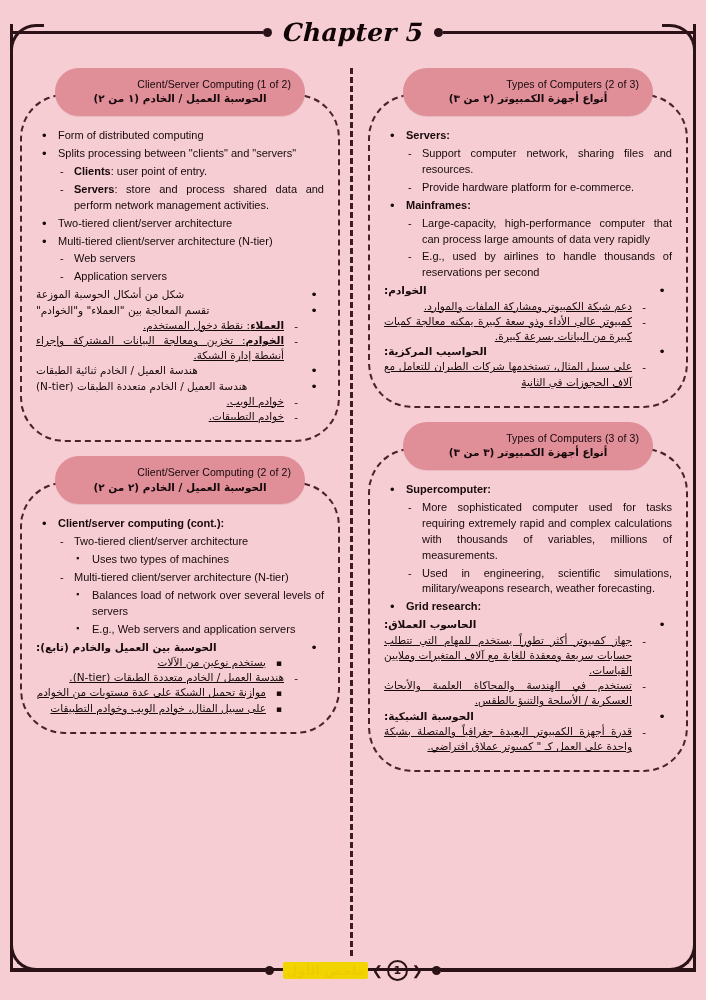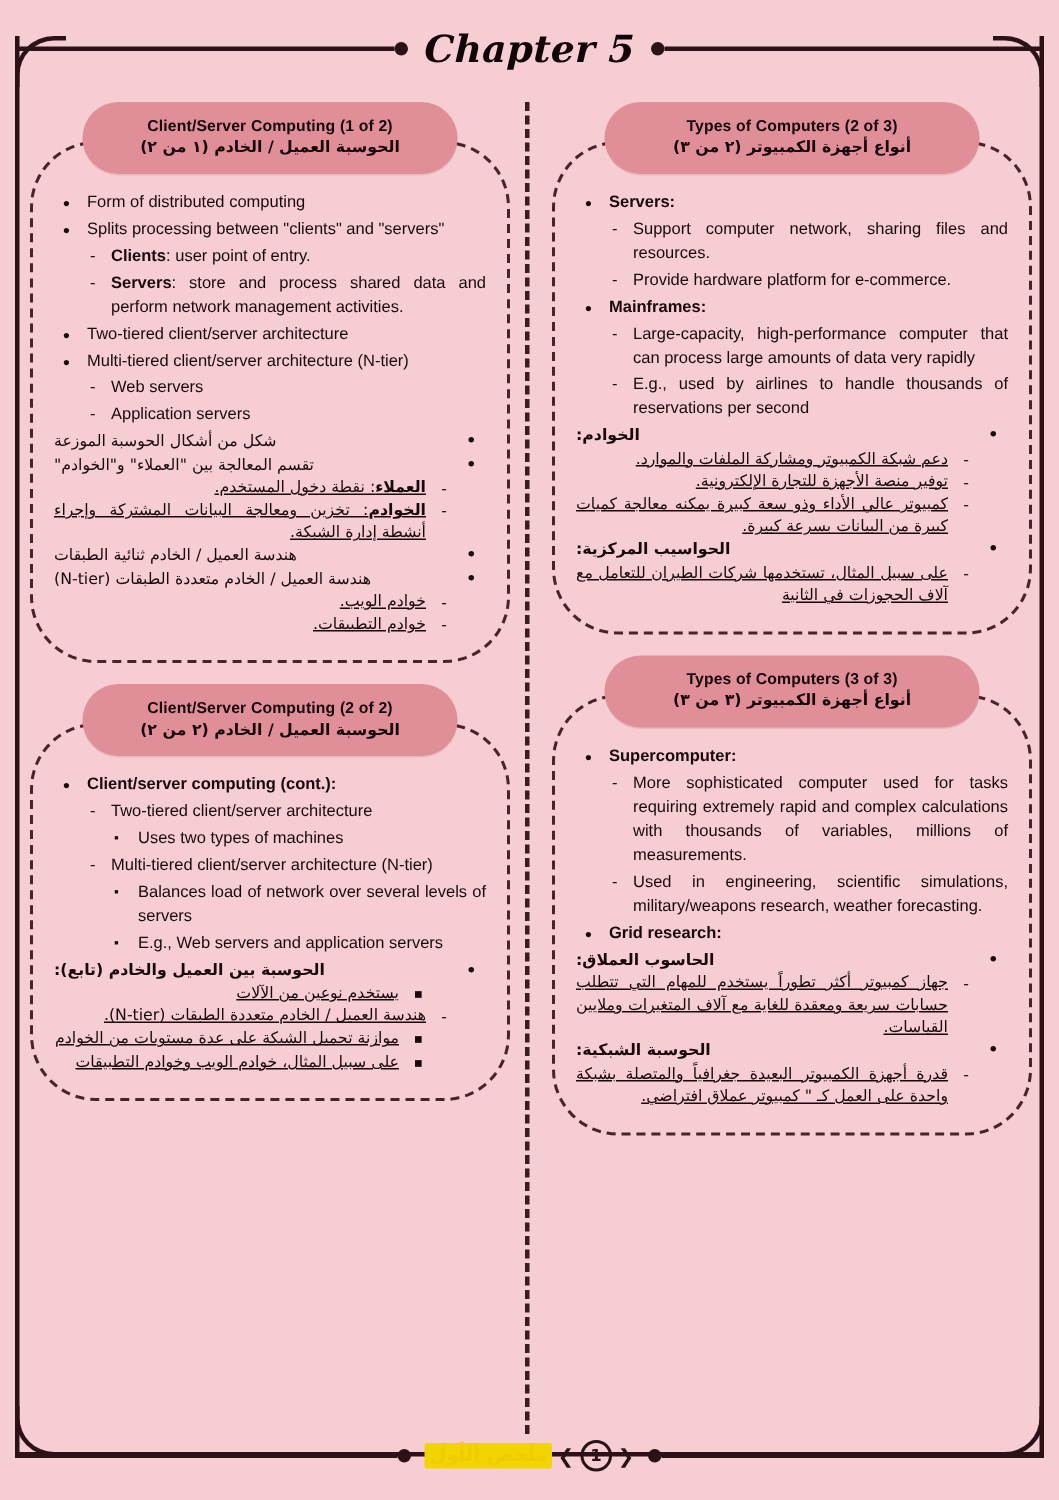--- a/index.html
+++ b/index.html
@@ -61,22 +61,22 @@
   .card { position: relative; margin-bottom: 14px; }
   .card-pill {
     position: relative; z-index: 3;
     margin: 0 auto; width: 250px;
     background: #e08e98;
     border-radius: 26px;
     padding: 9px 14px 9px;
     box-shadow: 0 1px 0 rgba(120,50,60,.12);
   }
   .pill-en {
-    font-size: 10.5px; font-weight: bold; color: #15080b;
-    text-align: center; line-height: 1.35; letter-spacing: .1px;
+    font-size: 10.5px; font-weight: normal; color: #15080b;
+    text-align: right; line-height: 1.35; letter-spacing: .1px;
   }
   .pill-ar {
     font-size: 10.5px; font-weight: bold; color: #15080b;
     text-align: center; direction: rtl; line-height: 1.5;
     font-family: "DejaVu Sans", sans-serif;
   }
   .card-body {
     position: relative; z-index: 1;
     margin-top: -22px;
     border: 2px dashed #4a2329;
@@ -247,21 +247,20 @@
           <li class="item en b1"><b>Servers:</b></li>
           <li class="item en b2">Support computer network, sharing files and resources.</li>
           <li class="item en b2">Provide hardware platform for e-commerce.</li>
           <li class="item en b1"><b>Mainframes:</b></li>
           <li class="item en b2">Large-capacity, high-performance computer that can process large amounts of data very rapidly</li>
           <li class="item en b2">E.g., used by airlines to handle thousands of reservations per second</li>
         </ul>
       <ul class="lvl">
           <li class="item ar b1"><b>الخوادم:</b></li>
           <li class="item ar b2 just">دعم شبكة الكمبيوتر ومشاركة الملفات والموارد.</li>
-          <li class="item ar b2 just">توفير منصة الأجهزة للتجارة الإلكترونية.</li>
           <li class="item ar b2 just">كمبيوتر عالي الأداء وذو سعة كبيرة يمكنه معالجة كميات كبيرة من البيانات بسرعة كبيرة.</li>
           <li class="item ar b1"><b>الحواسيب المركزية:</b></li>
           <li class="item ar b2 just">على سبيل المثال، تستخدمها شركات الطيران للتعامل مع آلاف الحجوزات في الثانية</li>
         </ul>
     </div>
   </div>
 
   <div class="card">
     <div class="card-pill">
       <div class="pill-en">Types of Computers (3 of 3)</div>
@@ -270,20 +269,21 @@
     <div class="card-body tall">
       <ul class="lvl">
           <li class="item en b1"><b>Supercomputer:</b></li>
           <li class="item en b2">More sophisticated computer used for tasks requiring extremely rapid and complex calculations with thousands of variables, millions of measurements.</li>
           <li class="item en b2">Used in engineering, scientific simulations, military/weapons research, weather forecasting.</li>
           <li class="item en b1"><b>Grid research:</b></li>
         </ul>
       <ul class="lvl">
           <li class="item ar b1"><b>الحاسوب العملاق:</b></li>
           <li class="item ar b2 just">جهاز كمبيوتر أكثر تطوراً يستخدم للمهام التي تتطلب حسابات سريعة ومعقدة للغاية مع آلاف المتغيرات وملايين القياسات.</li>
+          <li class="item ar b2 just">تستخدم في الهندسة والمحاكاة العلمية والأبحاث العسكرية / الأسلحة والتنبؤ بالطقس.</li>
           <li class="item ar b1"><b>الحوسبة الشبكية:</b></li>
           <li class="item ar b2 just">قدرة أجهزة الكمبيوتر البعيدة جغرافياً والمتصلة بشبكة واحدة على العمل كـ " كمبيوتر عملاق افتراضي.</li>
         </ul>
     </div>
   </div>
 
 </div>
 
 <div class="footer-band">
   <div class="foot-rule"></div>

